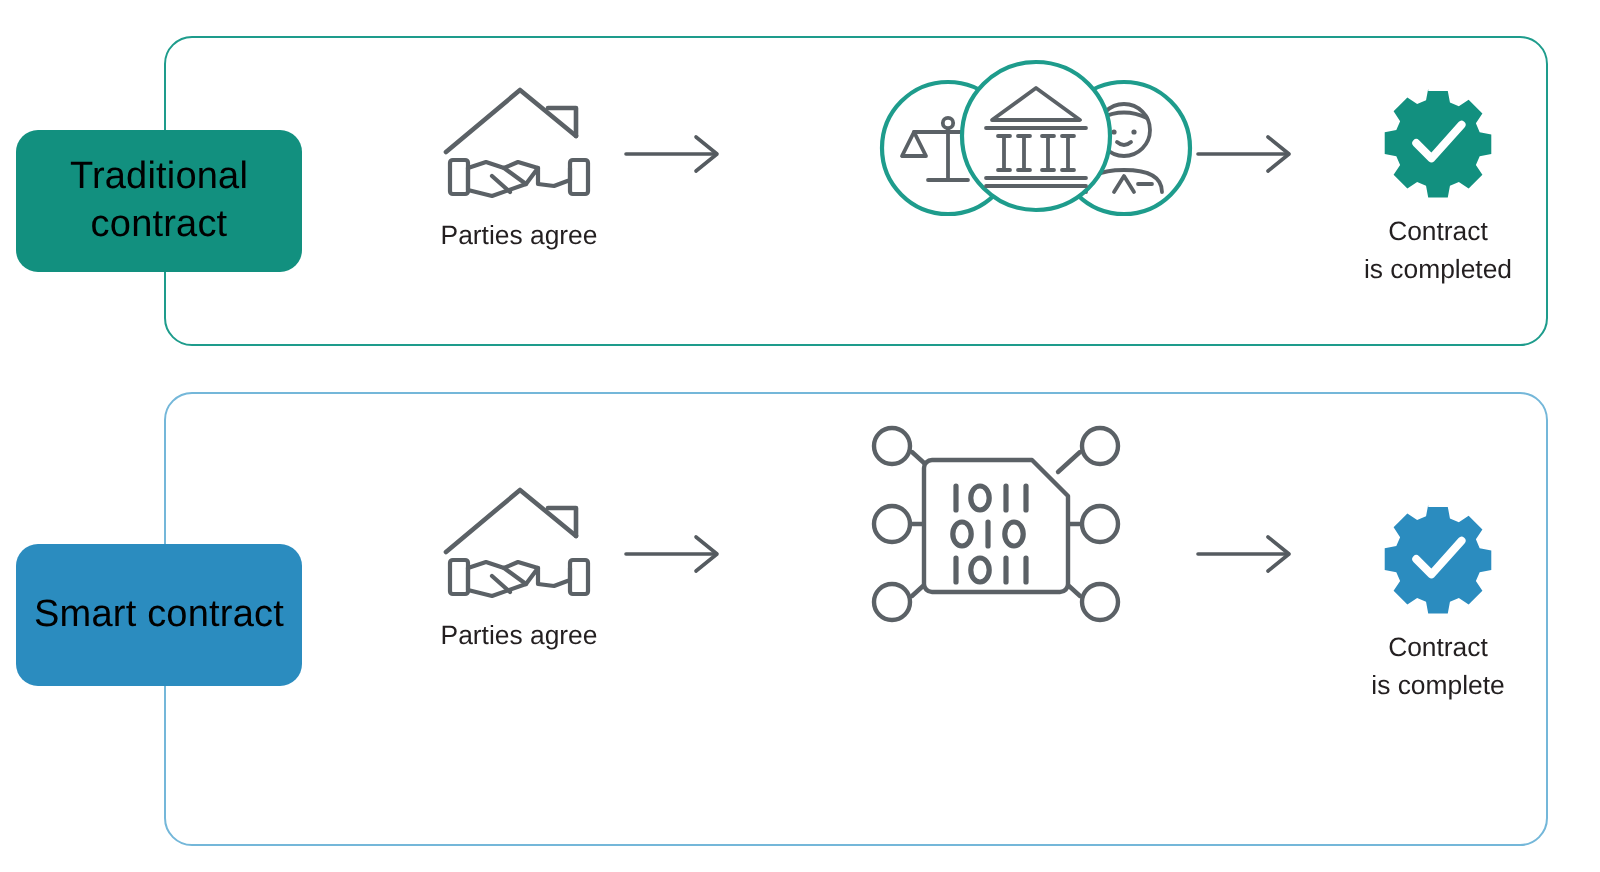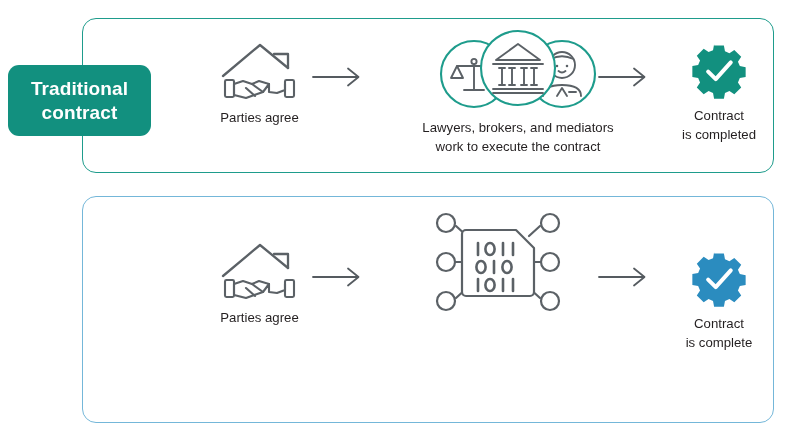--- a/index.html
+++ b/index.html
@@ -29,22 +29,22 @@
 
   
   .badge{
     position:absolute;
     box-sizing:border-box;
     border-radius:11px;
     display:flex;
     align-items:center;
     justify-content:center;
     text-align:center;
-    color:#ffffff;
-    font-weight:bold;
+    color:#000000;
+    font-weight:normal;
     font-size:19px;
     line-height:1.22;
     letter-spacing:.1px;
     padding:4px 6px;
     z-index:5;
   }
   #badge-traditional{left:8px;top:65px;width:143px;height:71px;background:#12907F;}
   #badge-smart      {left:8px;top:272px;width:143px;height:71px;background:#2B8CBF;}
 
   
@@ -144,22 +144,20 @@
           <path d="M66 32 L88 16 L110 32 Z"></path>
           <path d="M63 36 H113"></path>
           <path d="M72 40 V57 M82 40 V57 M94 40 V57 M104 40 V57"></path>
           <path d="M69 40 H75 M79 40 H85 M91 40 H97 M101 40 H107"></path>
           <path d="M69 57 H75 M79 57 H85 M91 57 H97 M101 57 H107"></path>
           <path d="M63 61 H113"></path>
           <path d="M63 65 H113"></path>
         </g>
       </svg>
     </div>
-    <div class="caption">Lawyers, brokers, and mediators
-work to execute the contract</div>
   </div>
 
   <div id="arrow-r1-b">
     <svg class="arrow" width="50" height="22" viewBox="0 0 50 22" fill="none">
       <path d="M1 11 H46" stroke="#555B60" stroke-width="1.8" stroke-linecap="round"></path>
       <path d="M36 2.5 L46.5 11 L36 19.5" stroke="#555B60" stroke-width="1.8" stroke-linecap="round" stroke-linejoin="round" fill="none"></path>
     </svg>
   </div>
 
   <div class="step" id="step-r1-done">
@@ -168,20 +166,22 @@
         <path fill="#12907F" fill-rule="evenodd" d="M26.6 3.8h10.8l1.2 6.4 4.9 2.1 5.4-3.6 7.6 7.6-3.6 5.4 2.1 4.9 6.4 1.2v10.8l-6.4 1.2-2.1 4.9 3.6 5.4-7.6 7.6-5.4-3.6-4.9 2.1-1.2 6.4H26.6l-1.2-6.4-4.9-2.1-5.4 3.6-7.6-7.6 3.6-5.4-2.1-4.9-6.4-1.2V26.6l6.4-1.2 2.1-4.9-3.6-5.4 7.6-7.6 5.4 3.6 4.9-2.1 1.2-6.4z"></path>
         <path d="M20 32.6 L28.4 41 L45 22.5" stroke="#ffffff" stroke-width="4.4" stroke-linecap="round" stroke-linejoin="round" fill="none"></path>
       </svg>
     </div>
     <div class="caption">Contract
 is completed</div>
   </div>
 
   <div class="card blue" id="card-smart"></div>
 
+  <div class="badge" id="badge-smart">Smart
+contract</div>
 
   <div class="step" id="step-r2-parties">
     <div class="art">
       <svg width="86" height="62" viewBox="0 0 86 62" fill="none">
         <path d="M6 36 L43 5 L71 28" stroke="#5B6166" stroke-width="2.3" stroke-linecap="round" stroke-linejoin="round"></path>
         <path d="M57 14 L71 14 L71 28" stroke="#5B6166" stroke-width="2.3" stroke-linecap="round" stroke-linejoin="round"></path>
         <rect x="8" y="40" width="9" height="17" rx="1.4" stroke="#5B6166" stroke-width="2.1"></rect>
         <rect x="68" y="40" width="9" height="17" rx="1.4" stroke="#5B6166" stroke-width="2.1"></rect>
         <path d="M17 44 L26 41 L35 44 L42 41 L52 44" stroke="#5B6166" stroke-width="2.1" stroke-linecap="round" stroke-linejoin="round"></path>
         <path d="M35 44 L46 52 M29 48 L38 56" stroke="#5B6166" stroke-width="2.1" stroke-linecap="round"></path>

